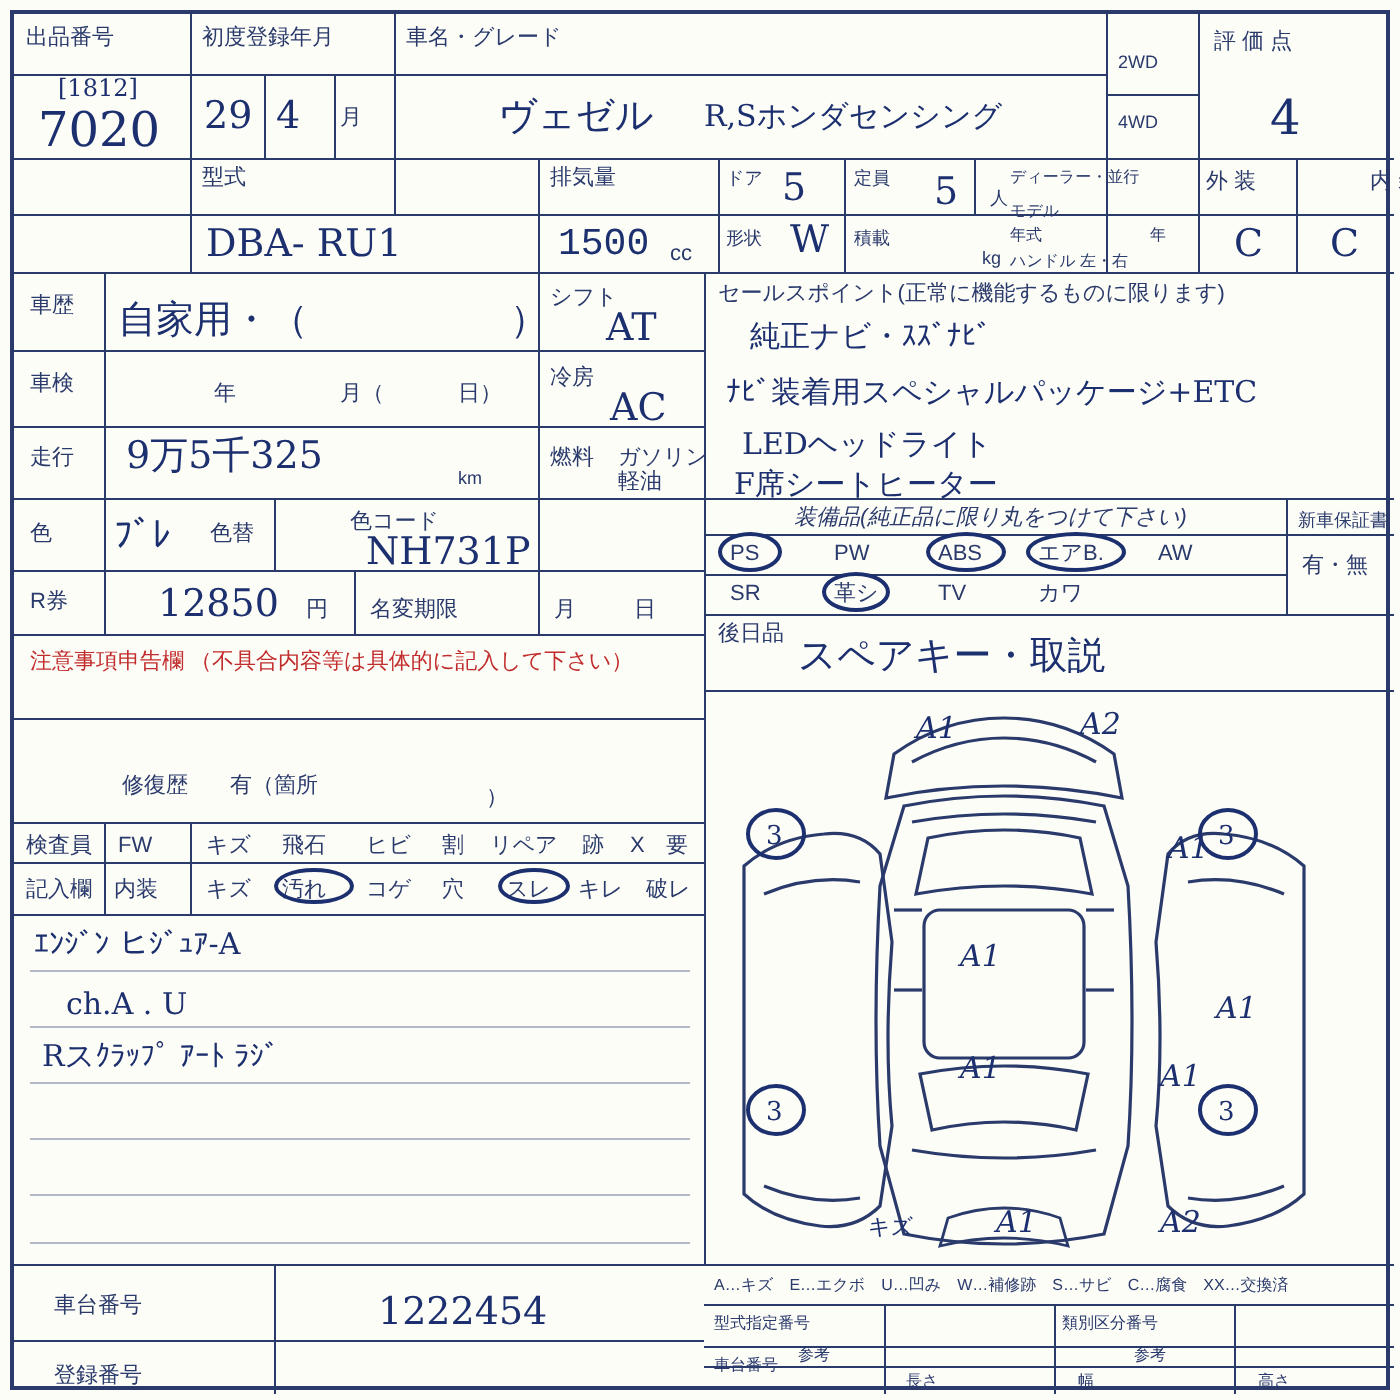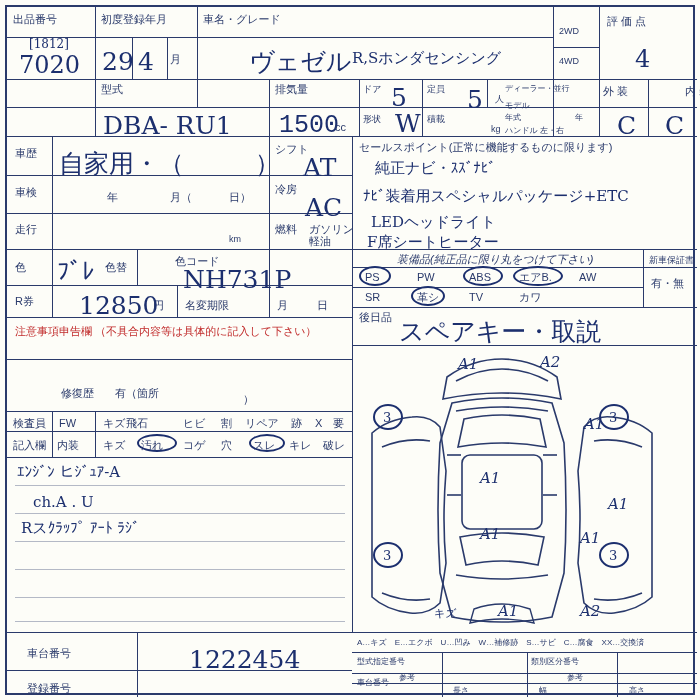--- a/index.html
+++ b/index.html
@@ -27,21 +27,21 @@
   .lbl.xs{font-size:8px;}
   
   .hw{
     position:absolute;
     font-family:"DejaVu Serif", serif;
     color:#1c2f6e;
     white-space:nowrap;
     transform-origin:left center;
   }
   .hw.big{font-size:24px;}
-  .hw.mid{font-size:25px;}
+  .hw.mid{font-size:19px;}
   .hw.s{font-size:15px;}
   .hw.xs{font-size:12px;}
   .it{font-style:italic;}
   .ell{
     position:absolute;border:2px solid #1c2f6e;border-radius:50%;
     box-sizing:border-box;
   }
   .diagram{position:absolute;left:345px;top:340px;width:345px;height:290px;}
   svg{display:block;}
 </style>
@@ -156,20 +156,21 @@
   <div class="lbl" style="left:8px;top:140px;">車歴</div>
   <div class="hw mid" style="left:52px;top:140px;">自家用・（</div>
   <div class="hw mid" style="left:248px;top:140px;">）</div>
 
   <div class="lbl" style="left:8px;top:179px;">車検</div>
   <div class="lbl" style="left:100px;top:184px;">年</div>
   <div class="lbl" style="left:163px;top:184px;">月（</div>
   <div class="lbl" style="left:222px;top:184px;">日）</div>
 
   <div class="lbl" style="left:8px;top:216px;">走行</div>
+  <div class="hw mid" style="left:56px;top:208px;">9万5千325</div>
   <div class="lbl sm" style="left:222px;top:226px;">km</div>
 
   <div class="lbl" style="left:8px;top:254px;">色</div>
   <div class="hw mid" style="left:50px;top:250px;">ﾌﾞﾚ</div>
   <div class="lbl" style="left:98px;top:254px;">色替</div>
   <div class="lbl" style="left:168px;top:248px;">色コード</div>
   <div class="hw mid" style="left:176px;top:258px;">NH731P</div>
 
   <div class="lbl" style="left:8px;top:288px;">R券</div>
   <div class="hw mid" style="left:72px;top:284px;">12850</div>
@@ -219,21 +220,21 @@
   <div class="lbl" style="left:54px;top:380px;">修復歴</div>
   <div class="lbl" style="left:108px;top:380px;">有（箇所</div>
   <div class="lbl" style="left:236px;top:386px;">）</div>
 
   <div class="lbl" style="left:6px;top:410px;">検査員</div>
   <div class="lbl" style="left:52px;top:410px;">FW</div>
   <div class="lbl" style="left:6px;top:432px;">記入欄</div>
   <div class="lbl" style="left:50px;top:432px;">内装</div>
 
   <div class="lbl" style="left:96px;top:410px;">キズ</div>
-  <div class="lbl" style="left:119px;top:410px;text-align:center;">飛石</div>
+  <div class="lbl" style="left:134px;top:410px;text-align:center;">飛石</div>
   <div class="lbl" style="left:176px;top:410px;">ヒビ</div>
   <div class="lbl" style="left:214px;top:410px;">割</div>
   <div class="lbl" style="left:238px;top:410px;">リペア</div>
   <div class="lbl" style="left:284px;top:410px;">跡</div>
   <div class="lbl" style="left:308px;top:410px;">X</div>
   <div class="lbl" style="left:326px;top:410px;">要</div>
 
   <div class="lbl" style="left:96px;top:432px;">キズ</div>
   <div class="lbl" style="left:134px;top:432px;">汚れ</div>
   <div class="lbl" style="left:176px;top:432px;">コゲ</div>

